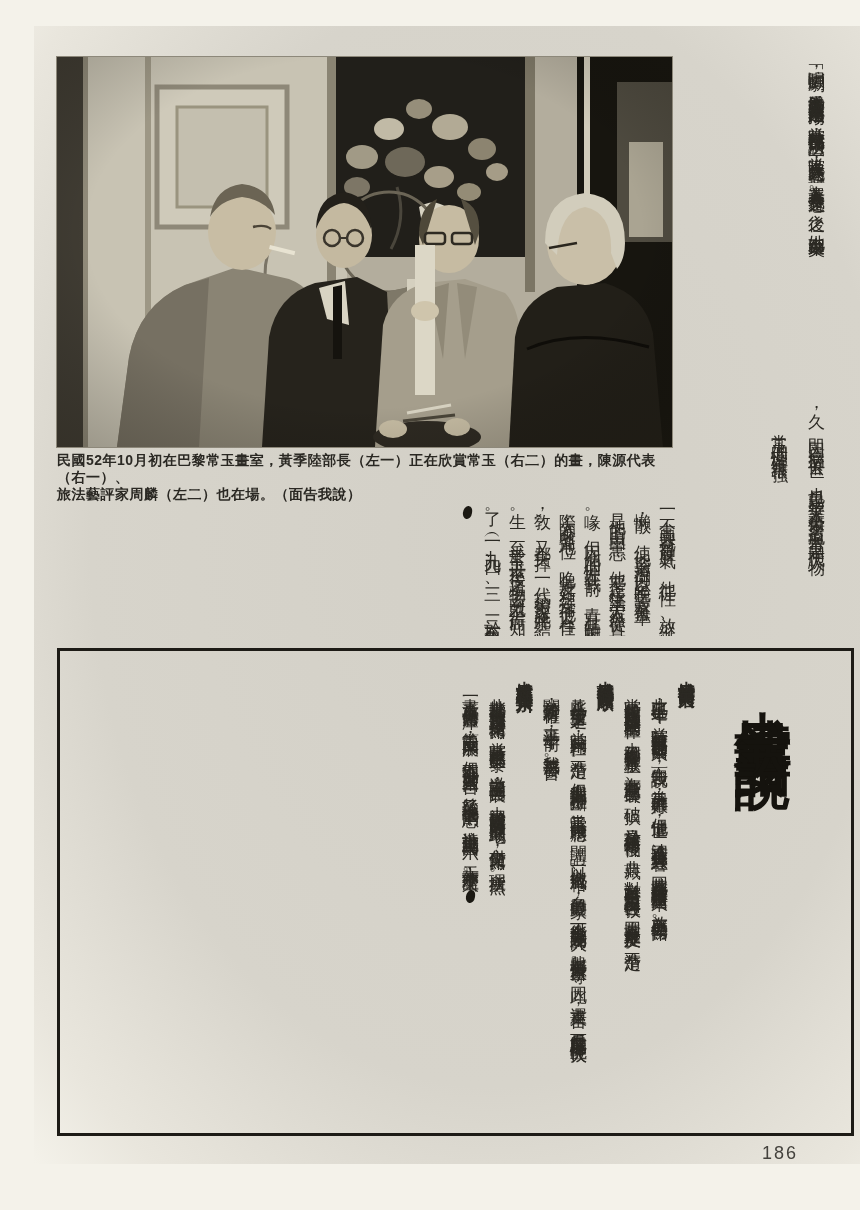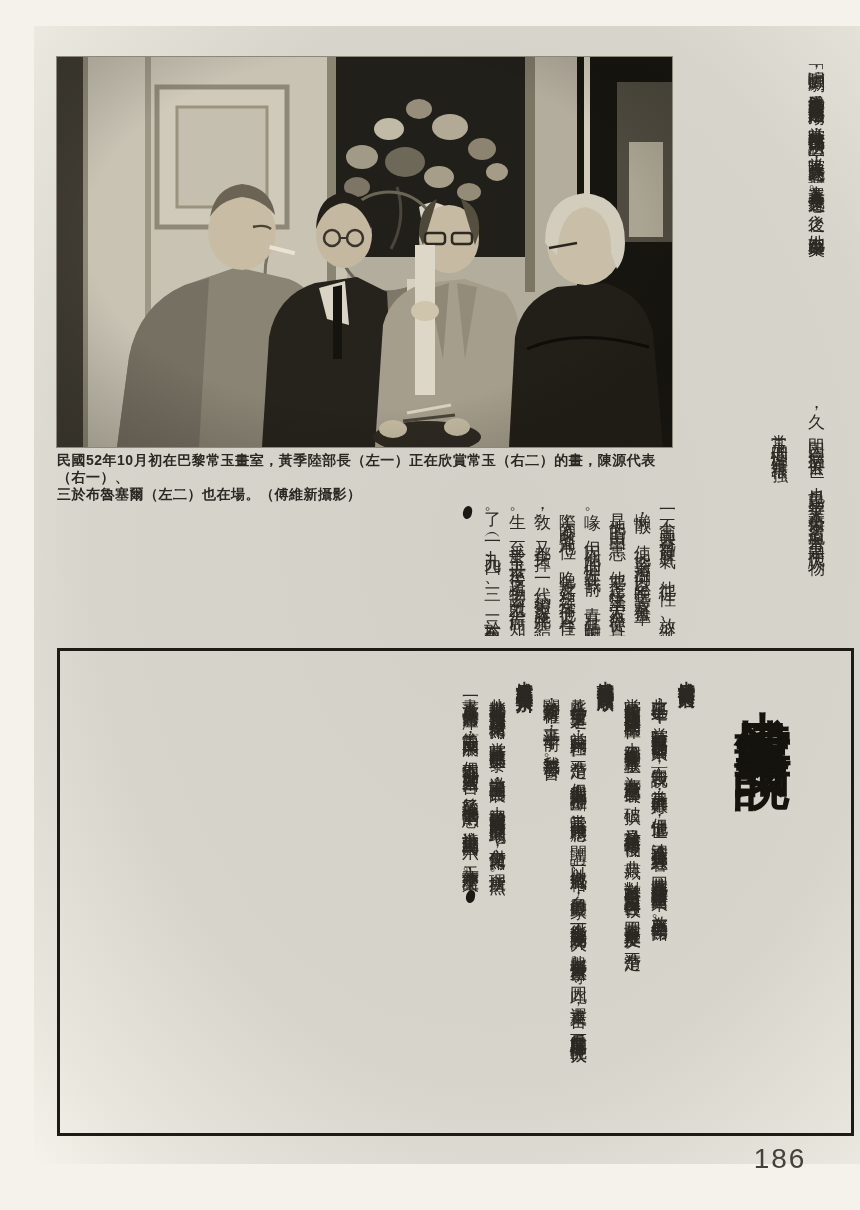--- a/index.html
+++ b/index.html
@@ -70,21 +70,21 @@
   
   .end-mark{
     display:inline-block;width:9px;height:13px;margin:6px 2px 0 2px;
     background:#1b1913;border-radius:60% 45% 55% 50%;
     transform:rotate(8deg);
   }
   
   .page-number{
     position:absolute;left:750px;top:1143px;width:60px;
     font-family:"Liberation Sans","DejaVu Sans",sans-serif;
-    font-size:28px;letter-spacing:2px;color:#43413c;text-align:center;
+    font-size:18px;letter-spacing:2px;color:#43413c;text-align:center;
   }
 </style>
 </head>
 <body>
 
 <div class="page">
   <div class="scan-tone"></div>
 
   <div class="photo-wrap">
     <svg viewBox="0 0 615 390" preserveAspectRatio="none">
@@ -183,21 +183,21 @@
         <ellipse cx="400" cy="370" rx="13" ry="9" fill="#c6bca3"></ellipse>
         <line x1="350" y1="356" x2="394" y2="348" stroke="#d8d3c2" stroke-width="3"></line>
         <line x1="346" y1="364" x2="398" y2="358" stroke="#4a4539" stroke-width="3"></line>
       </g>
       <rect x="0" y="0" width="615" height="390" fill="url(#vig)"></rect>
     </svg>
   </div>
 
   <div class="caption">
     <div>民國52年10月初在巴黎常玉畫室，黃季陸部長（左一）正在欣賞常玉（右二）的畫，陳源代表（右一）、</div>
-    <div>三於布魯塞爾（左二）也在場。（傅維新攝影）</div>
+    <div>旅法藝評家周麟（左二）也在場。（面告我說）</div>
   </div>
 
   <div class="strip-a vtext">演唱「蝴」劇，香港船業董浩雲全家由港赴法捧場，當時外交部沈部長昌煥訪法，當晚送一人高之大花籃，美人遲暮令人有今昔之感。之後，她由台返美未</div>
 
   <div class="strip-b vtext">
       <p class="seg">久，即因癌病發去世。也是巴黎華人藝術界名流與常玉是同代人物。</p>
       <p class="seg">　常玉的個性確實很強，</p>
     </div>
 
   <div class="band vtext">

